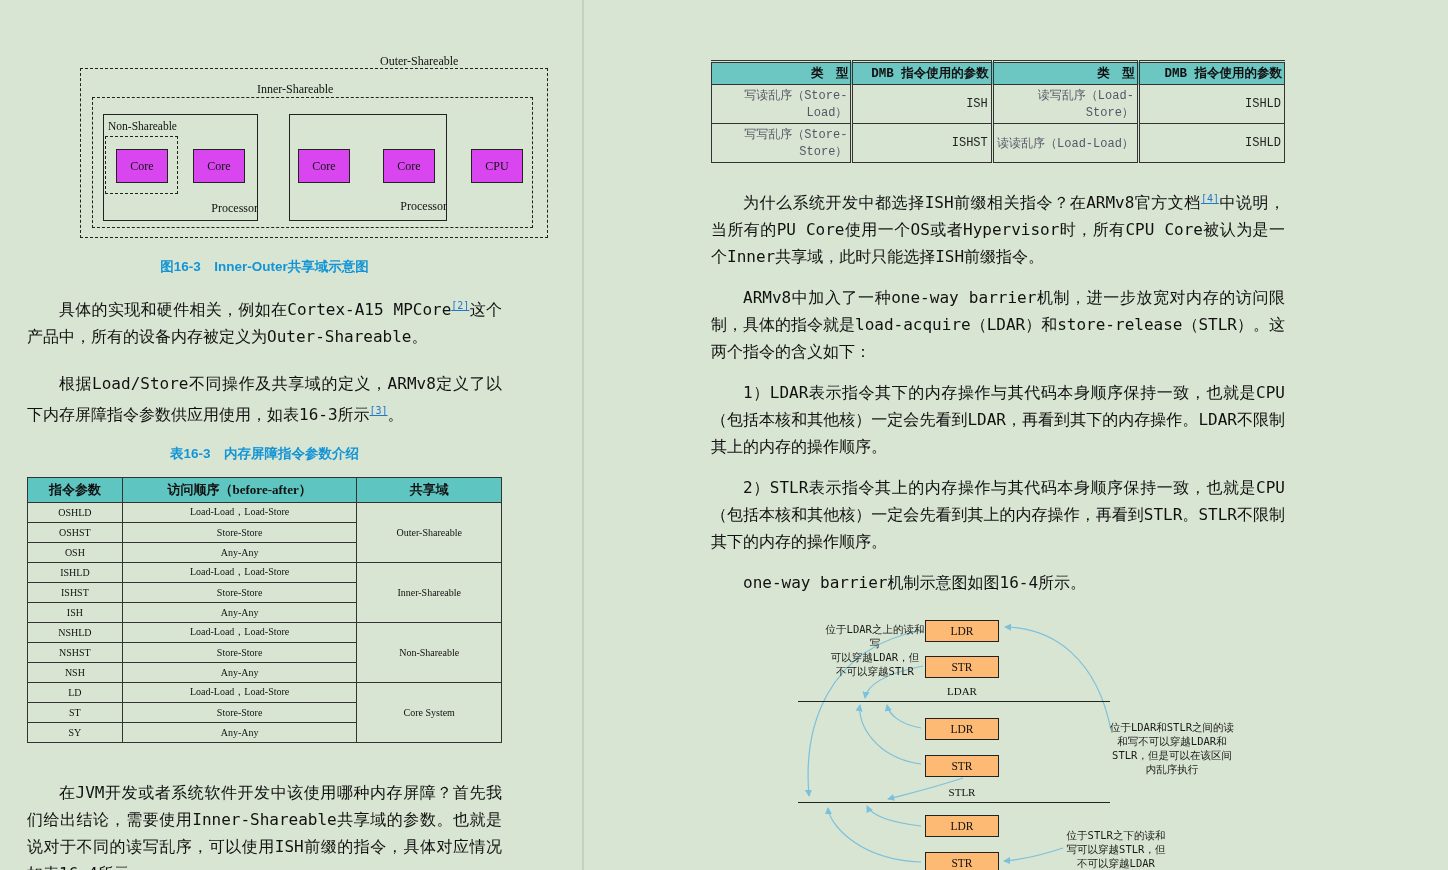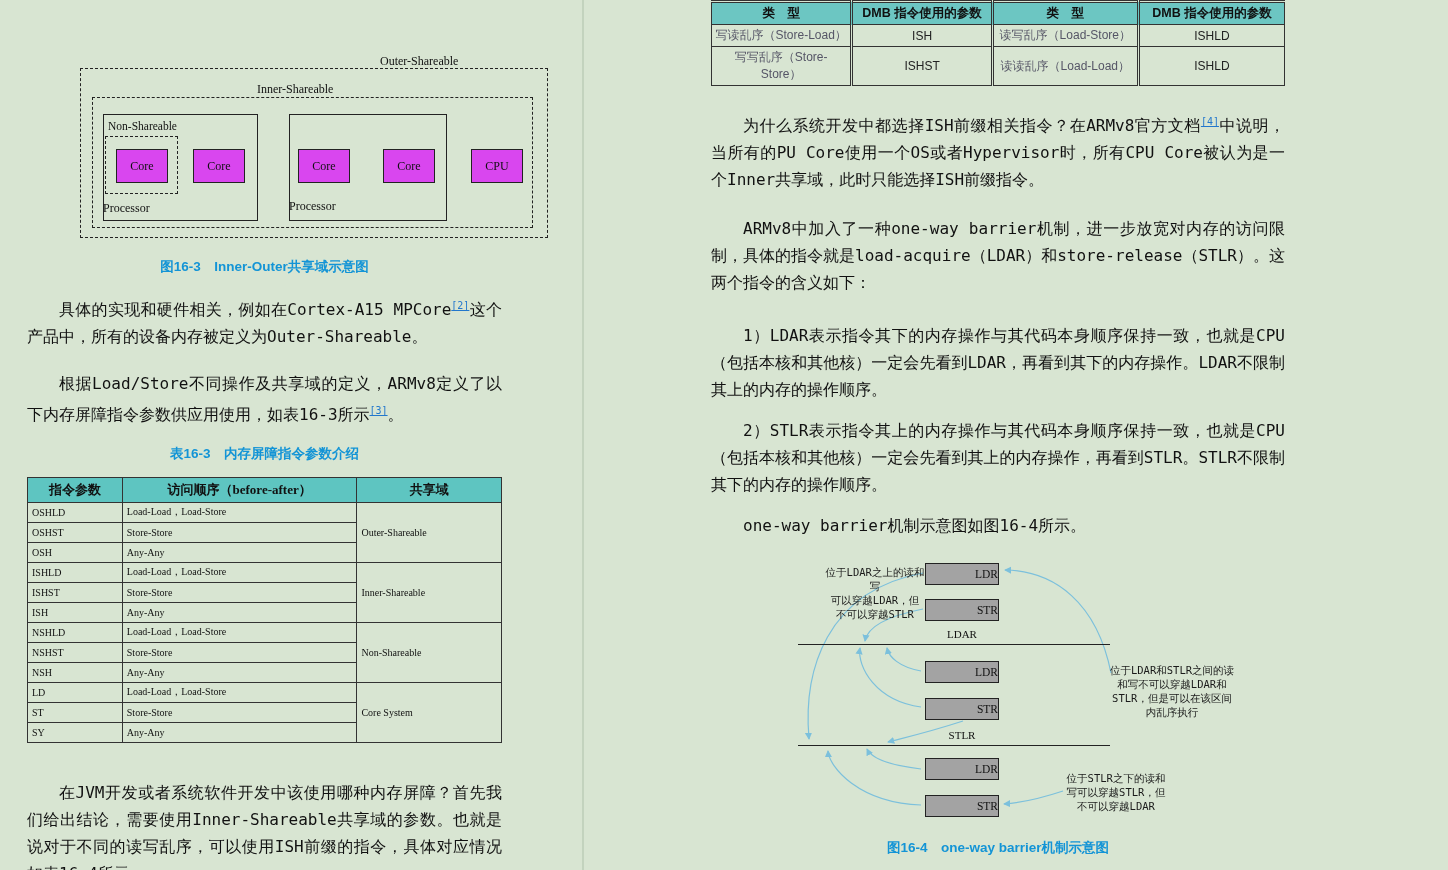--- a/index.html
+++ b/index.html
@@ -18,43 +18,43 @@
        font-family:"DejaVu Sans Mono",monospace}
 
   
   .fig3{position:relative;height:192px;margin-top:54px;font-size:12px;
         font-family:"Liberation Serif","DejaVu Serif",serif}
   .fig3 .lbl{position:absolute;white-space:nowrap}
   .dashedbox{position:absolute;border:1px dashed #222}
   .solidbox{position:absolute;border:1px solid #222}
   .corebox{position:absolute;width:52px;height:34px;border:1px solid #222;
            text-align:center;line-height:32px;background:#d946ef}
-  .proclbl{position:absolute;text-align:left}
-
-  
-  .t3{border-collapse:collapse;width:100%;margin-top:14px;
+  .proclbl{position:absolute;text-align:right}
+
+  
+  .t3{border-collapse:collapse;width:100%;margin-top:14px;text-align:center;
       font-family:"Liberation Serif","DejaVu Serif",serif}
   .t3 th{background:#5ec5c1;border:1px solid #333;font-size:13px;font-weight:bold;padding:3px 2px}
   .t3 td{border:1px solid #333;font-size:10px;padding:2px 4px;height:20px}
   .t3 .c1{width:20%}.t3 .c2{width:49.5%}.t3 .c3{width:30.5%}
 
   
-  .t4{border-collapse:collapse;width:100%;text-align:center;
-      font-family:Liberation Sans, sans-serif;border-top:3px double #333}
+  .t4{border-collapse:collapse;width:100%;margin-top:60px;text-align:right;
+      font-family:Liberation Mono, monospace;border-top:3px double #333}
   .t4 th{background:#6cc6c2;border:1px solid #333;font-size:12.5px;font-weight:bold;padding:2px 2px;height:21px}
   .t4 td{border:1px solid #333;font-size:12px;padding:2px 3px;height:20px}
   .t4 th + th,.t4 td + td{border-left:3px double #333}
   .t4 .type{color:#556}.t4 .val{color:#222}
 
   
   .fig4{position:relative;height:280px;margin-top:12px;
         font-family:"Liberation Serif","DejaVu Serif",serif}
   .fig4 svg{position:absolute;left:0;top:0;z-index:1}
-  .f4box{position:absolute;width:74px;height:22px;border:1px solid #222;background:#a3a3a3;
-         text-align:right;line-height:20px;font-size:11.5px;z-index:2}
+  .f4box{position:absolute;width:74px;height:22px;border:1px solid #222;background:#fdba74;
+         text-align:center;line-height:20px;font-size:11.5px;z-index:2}
   .f4line{position:absolute;border-top:1px solid #222;z-index:1}
   .f4linelbl{position:absolute;width:74px;text-align:center;font-size:11px;z-index:2}
   .f4ann{position:absolute;font-size:10.5px;line-height:14px;text-align:center;color:#1a1a1a;
          white-space:pre-line;z-index:2;font-family:"DejaVu Sans Mono","DejaVu Serif",serif}
 </style>
 </head>
 <body>
 
 <div class="spread">
 
@@ -179,22 +179,22 @@
           <td class="type">写写乱序（Store-Store）</td>
           <td class="val">ISHST</td>
           <td class="type">读读乱序（Load-Load）</td>
           <td class="val">ISHLD</td>
         </tr>
       </tbody>
     </table>
 
     <p class="body" style="margin-top:22px"><span>为什么系统开发中都选择ISH前缀相关指令？在ARMv8官方文档</span><a class="ref">[4]</a><span>中说明，当所有的PU Core使用一个OS或者Hypervisor时，所有CPU Core被认为是一个Inner共享域，此时只能选择ISH前缀指令。</span></p>
 
-    <p class="body" style="margin-top:22px">ARMv8中加入了一种one-way barrier机制，进一步放宽对内存的访问限制，具体的指令就是load-acquire（LDAR）和store-release（STLR）。这两个指令的含义如下：</p>
-    <p class="body" style="margin-top:26px">1）LDAR表示指令其下的内存操作与其代码本身顺序保持一致，也就是CPU（包括本核和其他核）一定会先看到LDAR，再看到其下的内存操作。LDAR不限制其上的内存的操作顺序。</p>
+    <p class="body" style="margin-top:14px">ARMv8中加入了一种one-way barrier机制，进一步放宽对内存的访问限制，具体的指令就是load-acquire（LDAR）和store-release（STLR）。这两个指令的含义如下：</p>
+    <p class="body" style="margin-top:14px">1）LDAR表示指令其下的内存操作与其代码本身顺序保持一致，也就是CPU（包括本核和其他核）一定会先看到LDAR，再看到其下的内存操作。LDAR不限制其上的内存的操作顺序。</p>
     <p class="body" style="margin-top:14px">2）STLR表示指令其上的内存操作与其代码本身顺序保持一致，也就是CPU（包括本核和其他核）一定会先看到其上的内存操作，再看到STLR。STLR不限制其下的内存的操作顺序。</p>
     <p class="body" style="margin-top:14px">one-way barrier机制示意图如图16-4所示。</p>
 
     <div class="fig4">
       <svg width="574" height="280" viewBox="0 0 574 280">
         <defs>
           <marker id="ah" markerWidth="8" markerHeight="8" refX="5.2" refY="3" orient="auto">
             <path d="M0,0 L6,3 L0,6 z" fill="#7cc0dc"></path>
           </marker>
         </defs>

